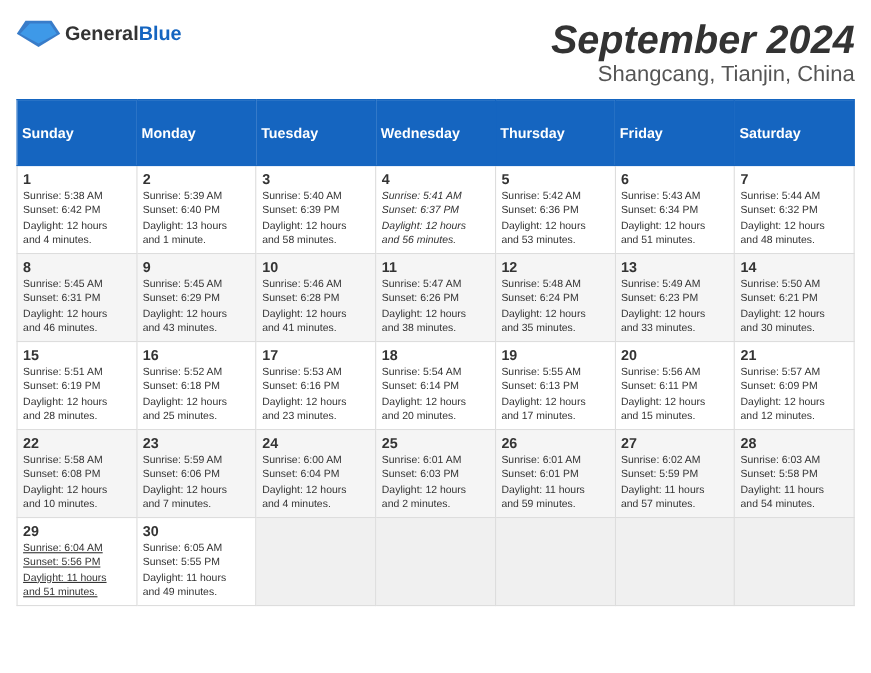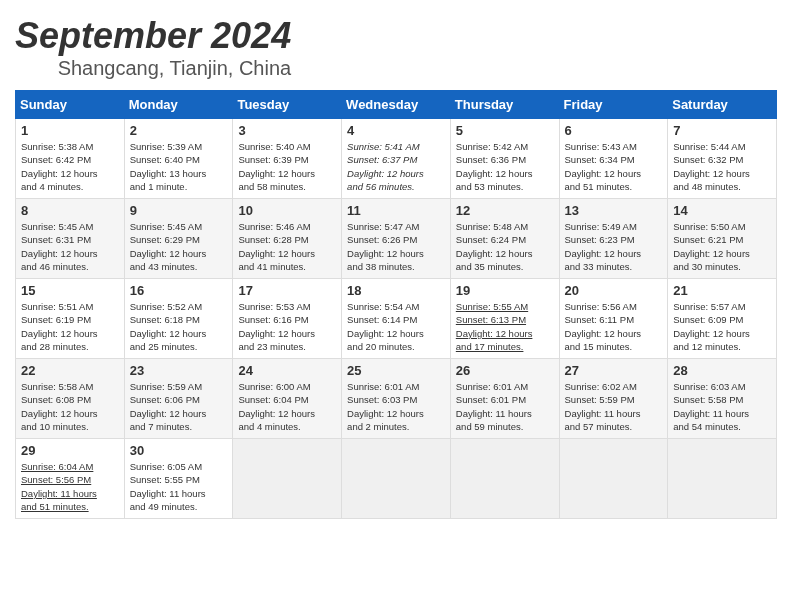--- a/index.html
+++ b/index.html
@@ -44,21 +44,21 @@
     .calendar {
       width: 100%;
       border-collapse: collapse;
       border: 1px solid #ccc;
     }
     .calendar th {
       background: #1565c0;
       color: #fff;
       font-size: 13px;
       font-weight: bold;
-      padding: 6px 4px;
+      padding: 22px 4px;
       text-align: left;
       border: 1px solid #1565c0;
     }
     .calendar td {
       vertical-align: top;
       padding: 4px 5px;
       border: 1px solid #ddd;
       font-size: 10px;
       color: #333;
       width: calc(100% / 7);
@@ -79,20 +79,29 @@
       line-height: 1.4;
     }
     .row-shaded td {
       background: #f5f5f5;
     }
   </style>
 </head>
 <body>
 
 <div class="header">
+  <div class="logo">
+    <svg class="logo-icon" viewBox="0 0 50 38" xmlns="http://www.w3.org/2000/svg">
+      <polygon points="10,5 40,5 50,20 25,35 0,20" fill="#1565c0" opacity="0.85"></polygon>
+      <polygon points="15,8 38,8 46,20 25,31 4,20" fill="#42a5f5" opacity="0.7"></polygon>
+    </svg>
+    <div>
+      <span>General</span><span style="color:#1565c0;font-weight:bold;">Blue</span>
+    </div>
+  </div>
   <div class="title-block">
     <div class="month-title">September 2024</div>
     <div class="location">Shangcang, Tianjin, China</div>
   </div>
 </div>
 
 <table class="calendar">
   <thead>
     <tr>
         <th>Sunday</th>
@@ -231,21 +240,21 @@
         </td>
         <td>
           <span class="day-num">18</span>
           <div class="day-info" style="white-space: pre-line;">Sunrise: 5:54 AM
 Sunset: 6:14 PM
 Daylight: 12 hours
 and 20 minutes.</div>
         </td>
         <td>
           <span class="day-num">19</span>
-          <div class="day-info" style="white-space: pre-line; text-decoration: underline;">Sunrise: 5:55 AM
+          <div class="day-info" style="white-space: pre-line;">Sunrise: 5:55 AM
 Sunset: 6:13 PM
 Daylight: 12 hours
 and 17 minutes.</div>
         </td>
         <td>
           <span class="day-num">20</span>
           <div class="day-info" style="white-space: pre-line;">Sunrise: 5:56 AM
 Sunset: 6:11 PM
 Daylight: 12 hours
 and 15 minutes.</div>

